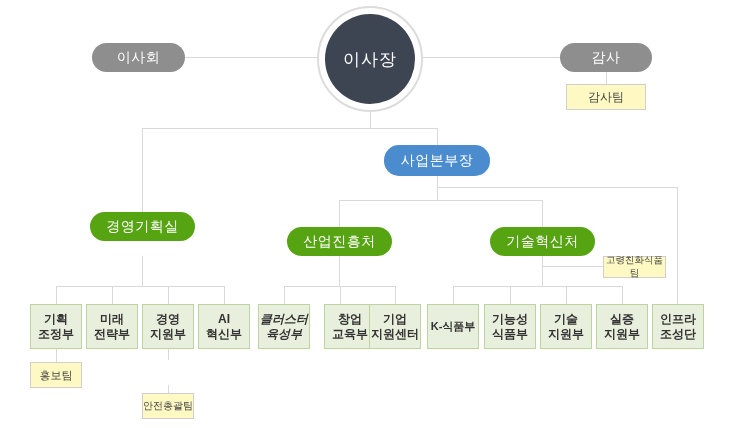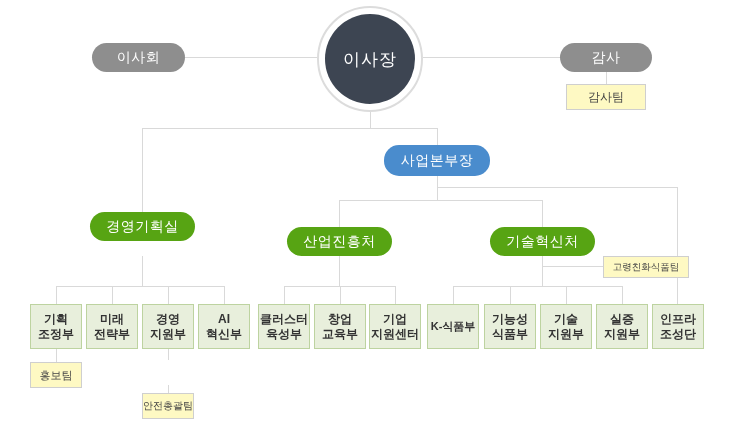--- a/index.html
+++ b/index.html
@@ -85,34 +85,34 @@
   <div class="node pill pill-gray" style="left:560px;top:43px;width:92px;height:29px;">감사</div>
 
   <div class="node team" style="left:566px;top:84px;width:80px;height:26px;font-size:12px;">감사팀</div>
 
   <div class="node pill pill-blue" style="left:384px;top:145px;width:106px;height:31px;">사업본부장</div>
 
   <div class="node pill pill-green" style="left:90px;top:212px;width:105px;height:29px;">경영기획실</div>
   <div class="node pill pill-green" style="left:287px;top:227px;width:105px;height:29px;">산업진흥처</div>
   <div class="node pill pill-green" style="left:490px;top:227px;width:105px;height:29px;">기술혁신처</div>
 
-  <div class="node team" style="left:603px;top:256px;width:86px;height:22px;font-size:9.5px;">고령친화식품팀</div>
+  <div class="node team" style="left:603px;top:256px;width:63px;height:22px;font-size:9.5px;">고령친화식품팀</div>
 
   <div class="node dept" style="left:30px;top:304px;">기획
 조정부</div>
   <div class="node dept" style="left:86px;top:304px;">미래
 전략부</div>
   <div class="node dept" style="left:142px;top:304px;">경영
 지원부</div>
   <div class="node dept" style="left:198px;top:304px;">AI
 혁신부</div>
 
-  <div class="node dept" style="left:258px;top:304px;">클러스터
+  <div class="node dept" style="left:258px;top:304px;font-style:italic;">클러스터
 육성부</div>
-  <div class="node dept" style="left:314px;top:304px;">창업
+  <div class="node dept" style="left:324px;top:304px;">창업
 교육부</div>
   <div class="node dept" style="left:369px;top:304px;">기업
 지원센터</div>
 
   <div class="node dept" style="left:427px;top:304px;font-size:11px;">K-식품부</div>
   <div class="node dept" style="left:484px;top:304px;">기능성
 식품부</div>
   <div class="node dept" style="left:540px;top:304px;">기술
 지원부</div>
   <div class="node dept" style="left:596px;top:304px;">실증

